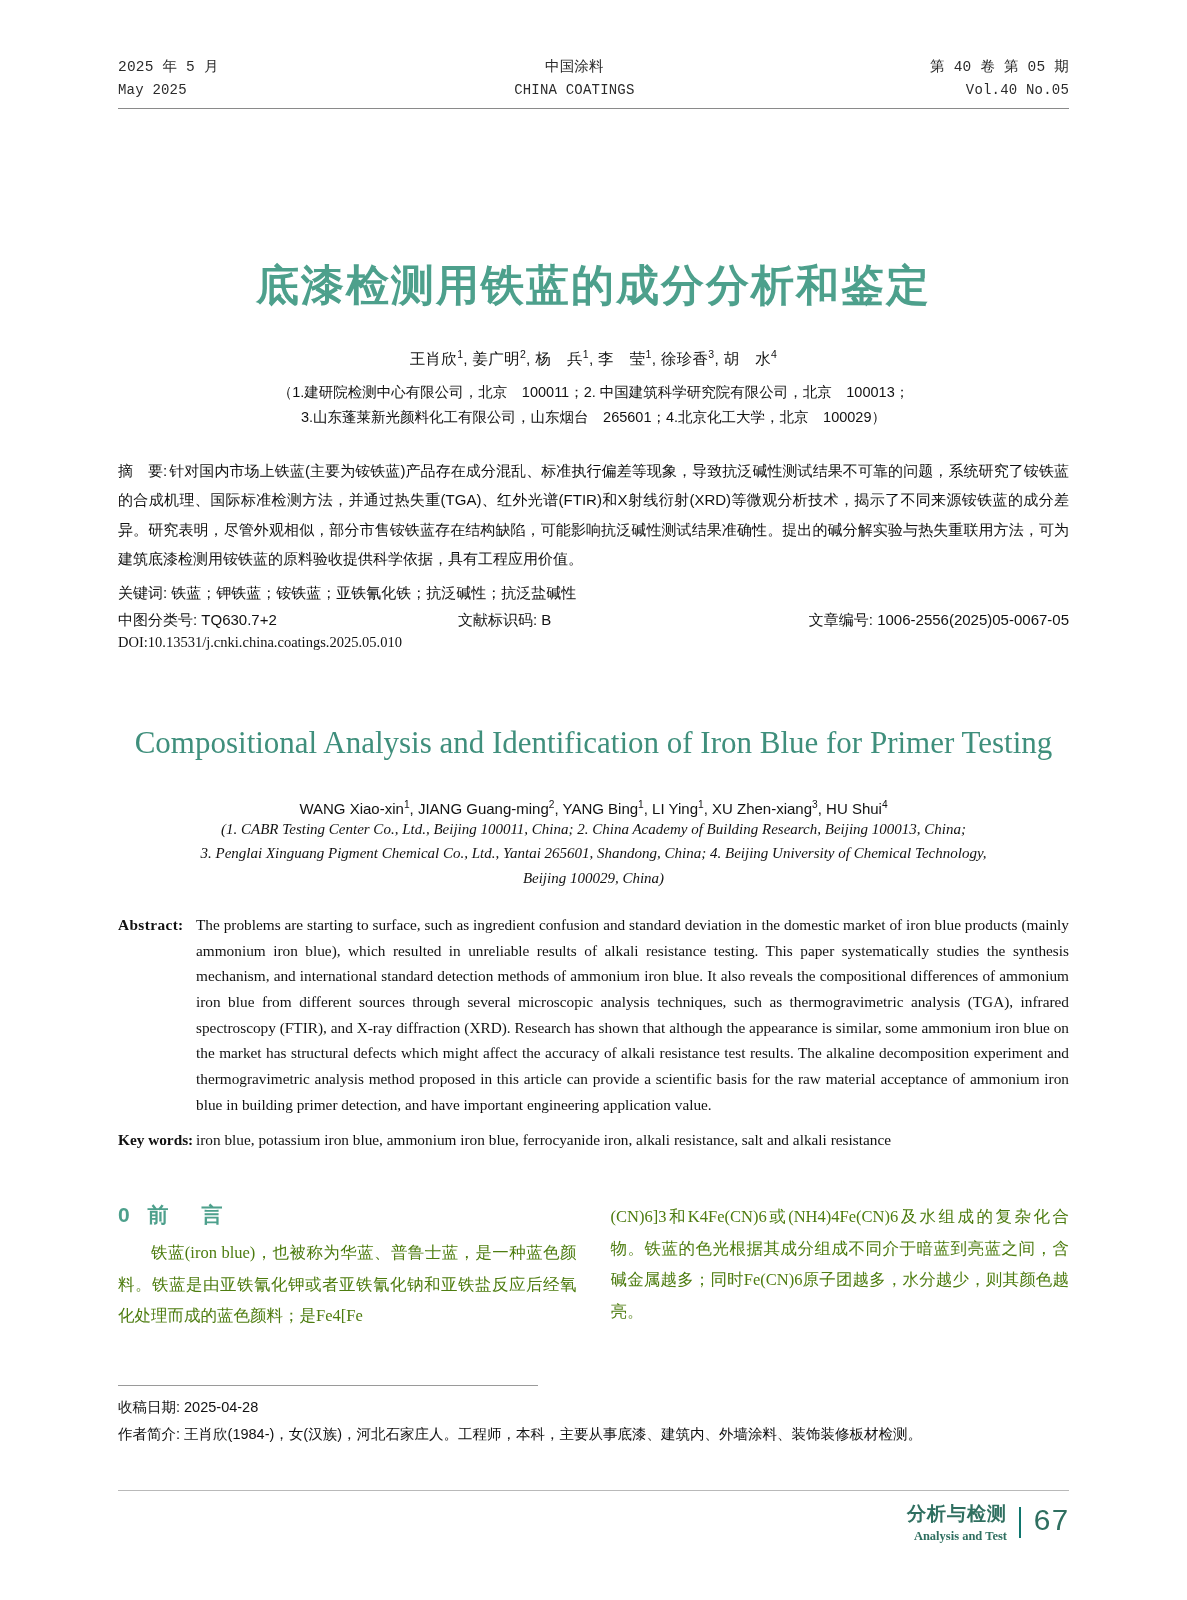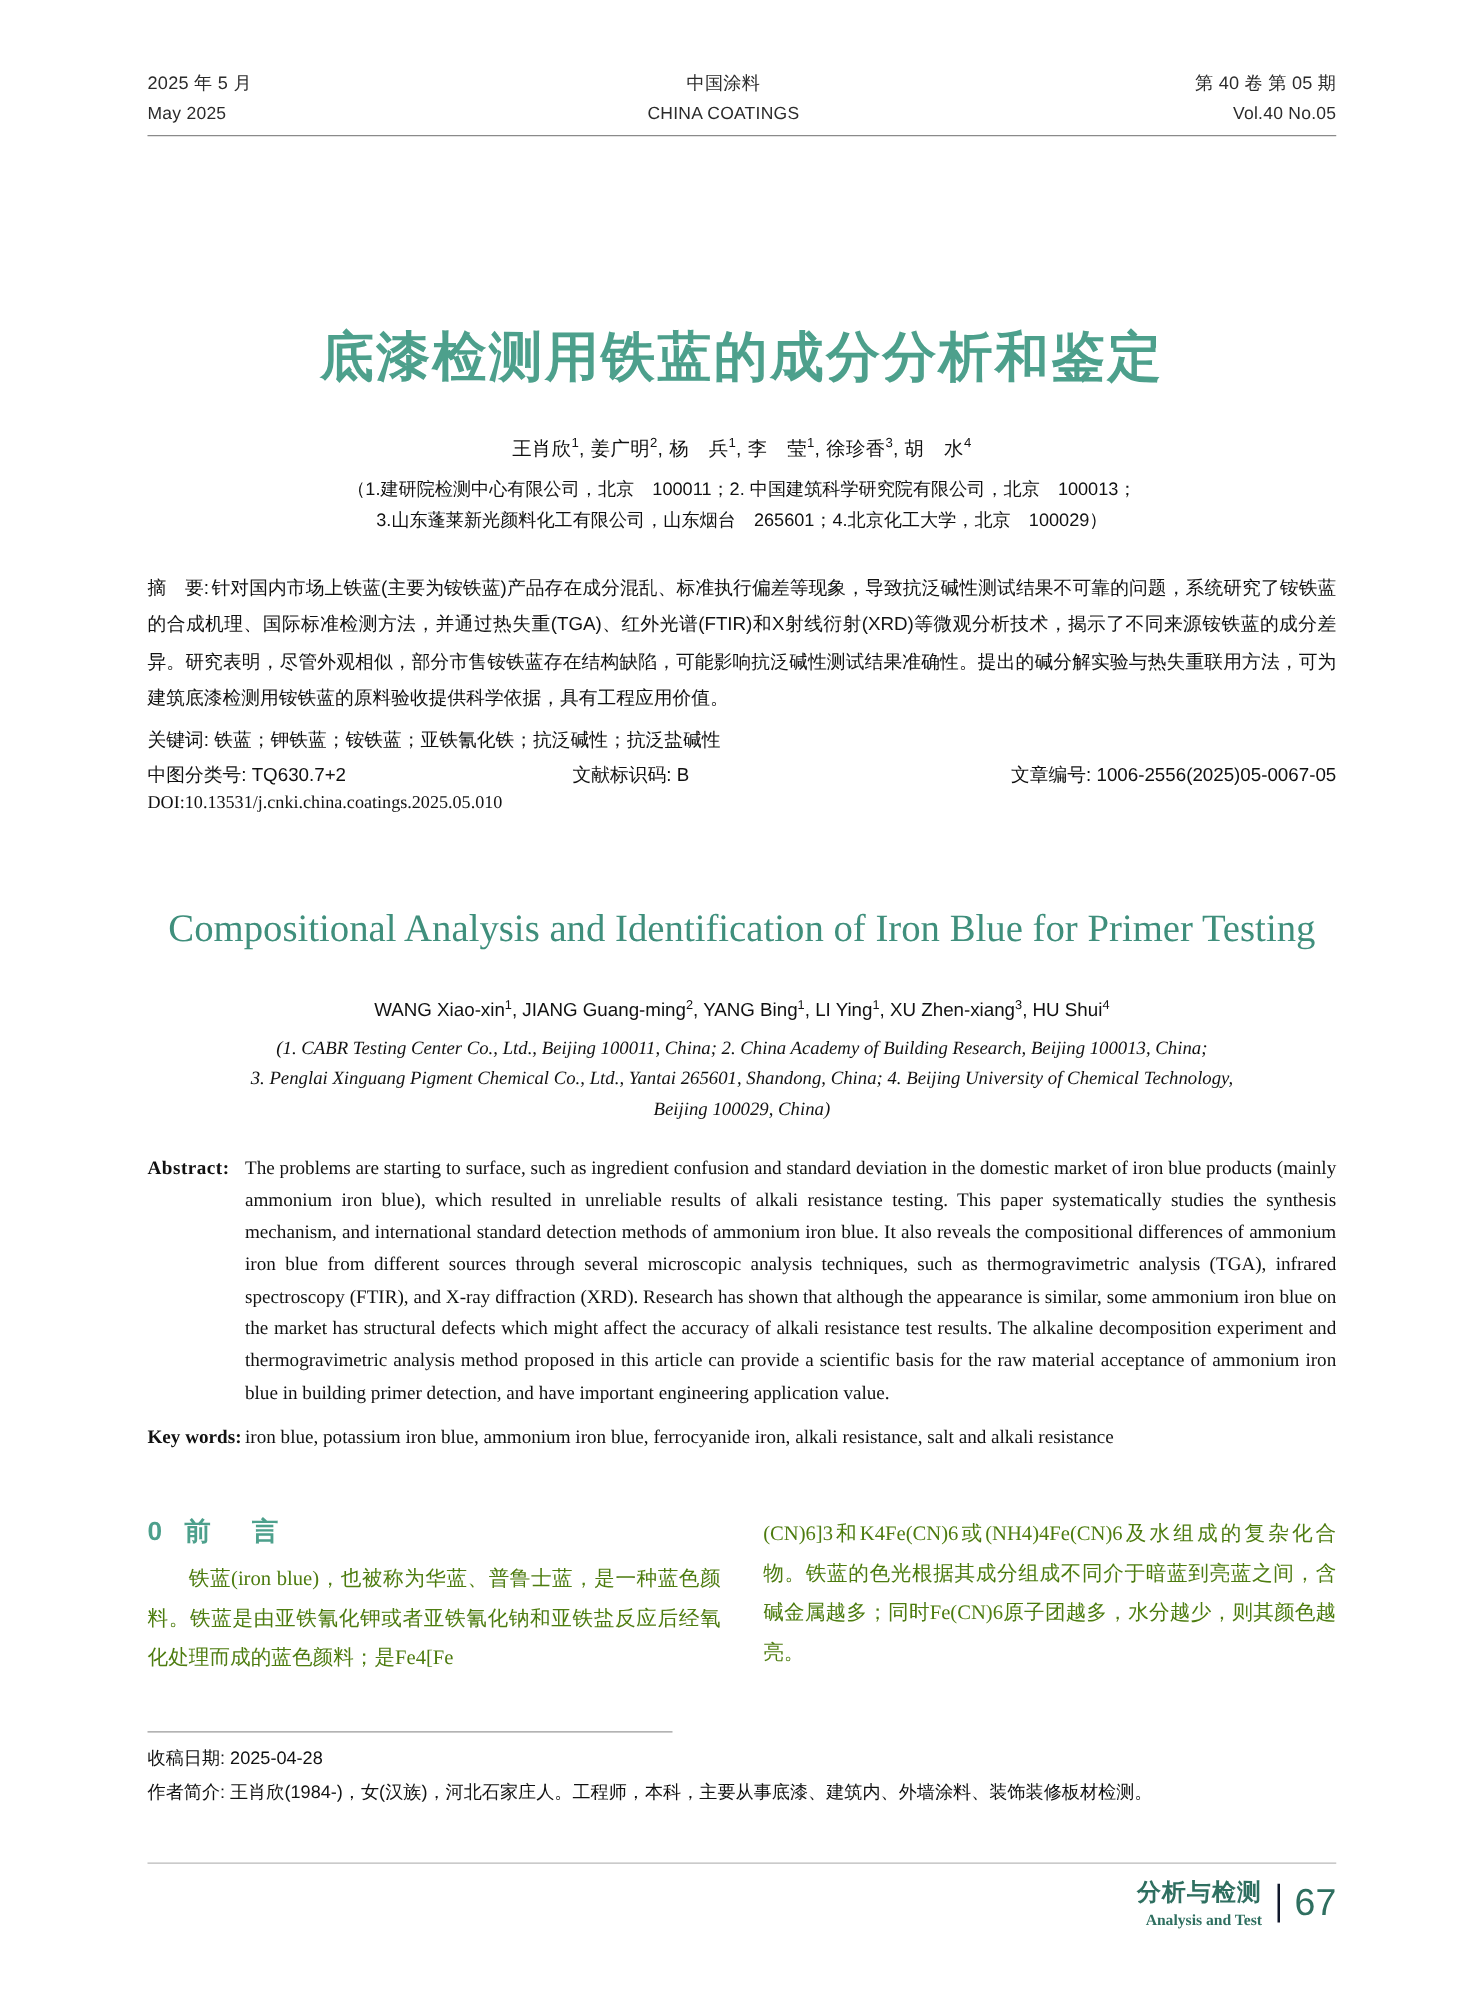--- a/index.html
+++ b/index.html
@@ -22,21 +22,21 @@
     box-sizing: border-box;
     padding: 0 118px;
   }
 
   
   .runhead {
     display: flex;
     justify-content: space-between;
     align-items: center;
     padding-top: 56px;
-    font-family: Liberation Sans, sans-serif;
+    font-family: Liberation Mono, monospace;
     font-size: 14.5px;
     color: #2b2b2b;
     letter-spacing: 0.2px;
   }
   .runhead .col { line-height: 1.62; }
   .runhead .col.center { text-align: center; }
   .runhead .col.right { text-align: right; }
   .runhead .cn { font-size: 14.5px; }
   .runhead .en { font-size: 14px; }
   .runhead-rule {
@@ -123,21 +123,20 @@
     color: #3f8f7c;
   }
   .en-authors {
     margin-top: 34px;
     text-align: center;
     font-family: "Liberation Sans", sans-serif;
     font-size: 15px;
     color: #111;
   }
   .en-affil {
-    margin-top: 10px;
     text-align: center;
     font-family: "Liberation Serif", serif;
     font-style: italic;
     font-size: 15px;
     line-height: 1.62;
     color: #111;
   }
   .en-abs {
     margin-top: 22px;
     display: flex;
@@ -235,25 +234,25 @@
     letter-spacing: 1px;
   }
   .footer-en {
     font-family: "Liberation Serif", serif;
     font-weight: bold;
     font-size: 12.5px;
     color: #2f6f60;
     margin-top: 2px;
   }
   .footer-pg {
-    font-family: Liberation Sans, sans-serif;
+    font-family: Liberation Mono, monospace;
     font-size: 30px;
     color: #2f6f60;
     padding-left: 12px;
-    border-left: 2px solid #0f172a;
+    border-left: 2px solid #0f766e;
     line-height: 1.05;
   }
 </style>
 </head>
 <body>
 
 <div class="page">
 
   <div>
     <div class="runhead">

